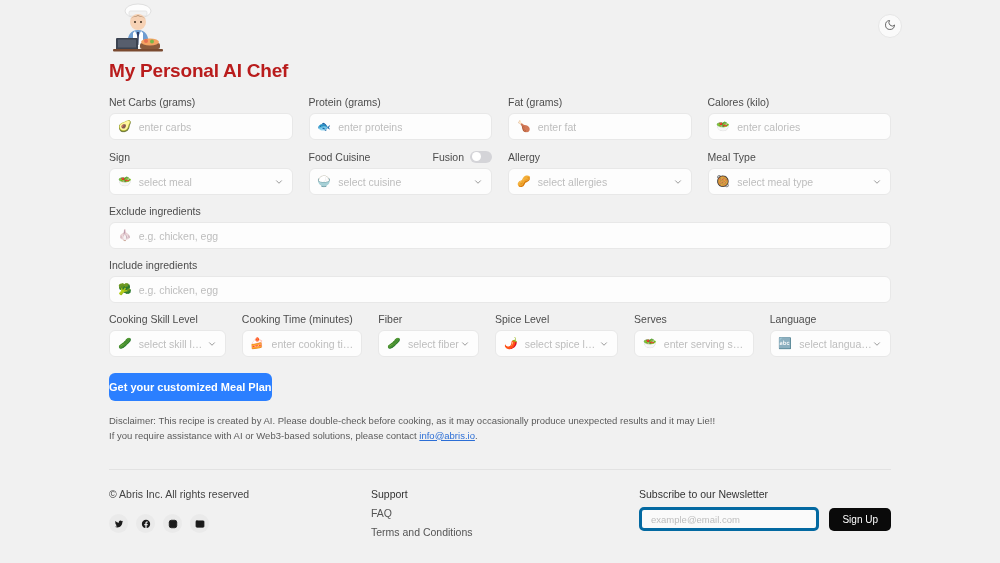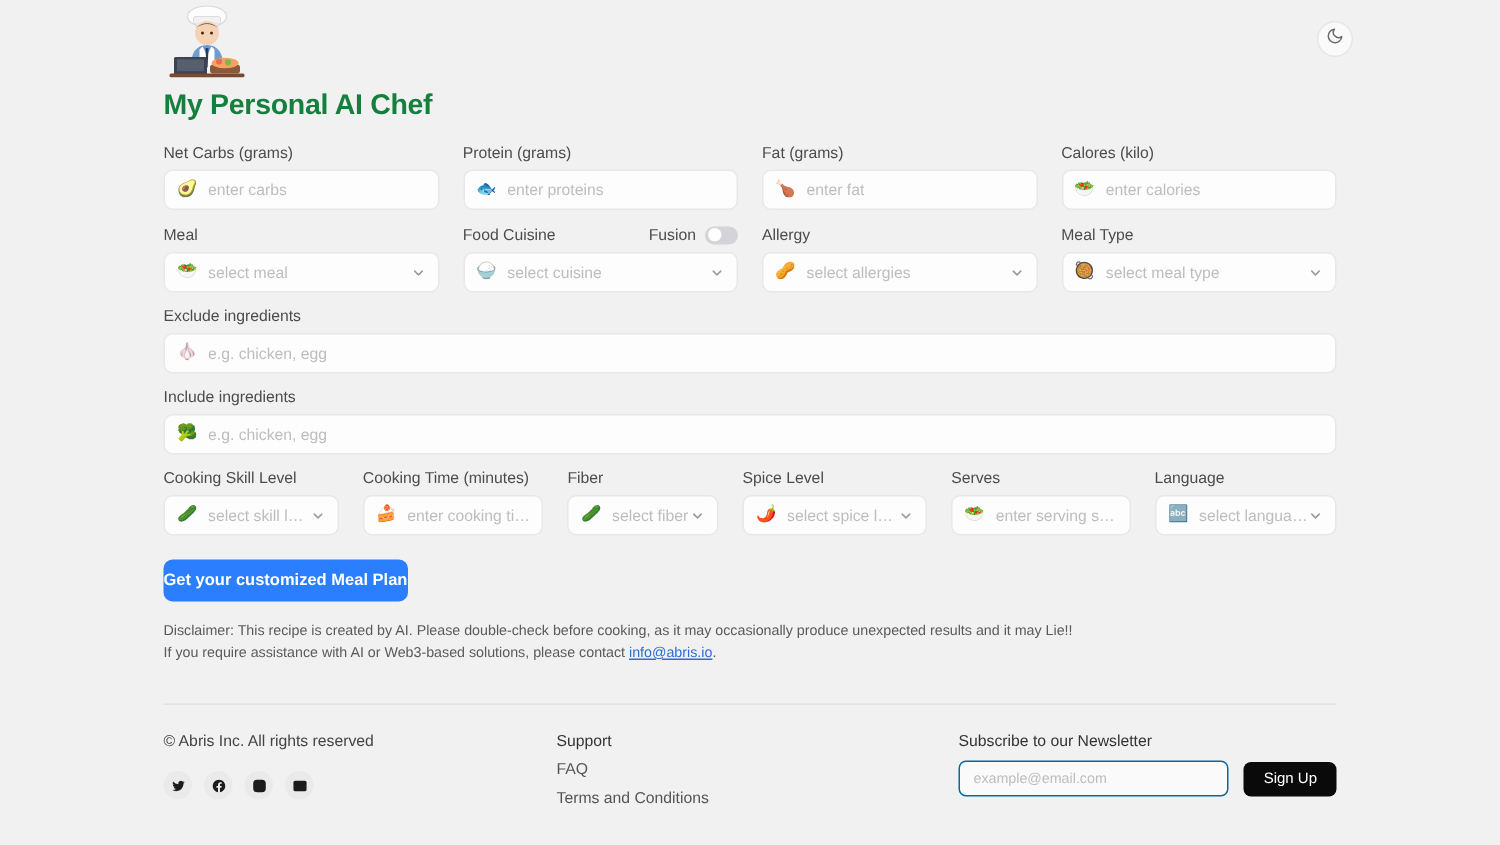--- a/index.html
+++ b/index.html
@@ -20,21 +20,21 @@
     cursor: pointer;
   }
   .theme-toggle svg { width: 12px; height: 12px; }
 
   
   .container { position: absolute; left: 109px; top: 0; width: 782px; }
 
   .logo { width: 58px; height: 52px; display: block; margin-top: 2px; }
 
   .app-title {
-    font-size: 19px; font-weight: bold; color: #15803d;
+    font-size: 19px; font-weight: bold; color: #b91c1c;
     margin-top: 6px; letter-spacing: -0.2px;
   }
 
   
   .form { margin-top: 14px; }
   .row { display: flex; gap: 16px; }
   .row + .row { margin-top: 10px; }
   .col { flex: 1 1 0; min-width: 0; }
 
   .field-label {
@@ -102,21 +102,21 @@
   .soc {
     width: 19px; height: 19px; border-radius: 50%;
     background: #eaeaea;
     display: flex; align-items: center; justify-content: center;
     cursor: pointer;
   }
   .soc svg { width: 10px; height: 10px; fill: #1b1b1b; }
   .news-row { display: flex; align-items: center; gap: 10px; }
   .news-input {
     flex: 1; height: 24px;
-    background: #fafafa; border: 1px solid #0369a1; border-radius: 5px;
+    background: #fafafa; border: 3px solid #0369a1; border-radius: 5px;
     display: flex; align-items: center; padding: 0 9px;
   }
   .news-input .ph { font-size: 9.5px; }
   .signup-btn {
     background: #0a0a0a; color: #fff;
     font-size: 10px; border: none; border-radius: 5px;
     padding: 6px 13px; cursor: pointer;
     font-family: "Liberation Sans", sans-serif;
   }
 </style>
@@ -187,21 +187,21 @@
             <span class="ico">🥗</span>
             <span class="ph">enter calories</span>
           </div>
         </div>
       </div>
 
       
       <div class="row">
         <div class="col">
           <div class="label-bar">
-            <span class="field-label">Meal</span>
+            <span class="field-label">Sign</span>
           </div>
           <div class="control select">
             <span class="ico">🥗</span>
             <span class="ph">select meal</span>
             <span class="chev">
               <svg viewBox="0 0 24 24" fill="none" stroke="currentColor" stroke-width="2.4" stroke-linecap="round" stroke-linejoin="round">
                   <polyline points="6 9 12 15 18 9"></polyline>
                 </svg>
             </span>
           </div>

